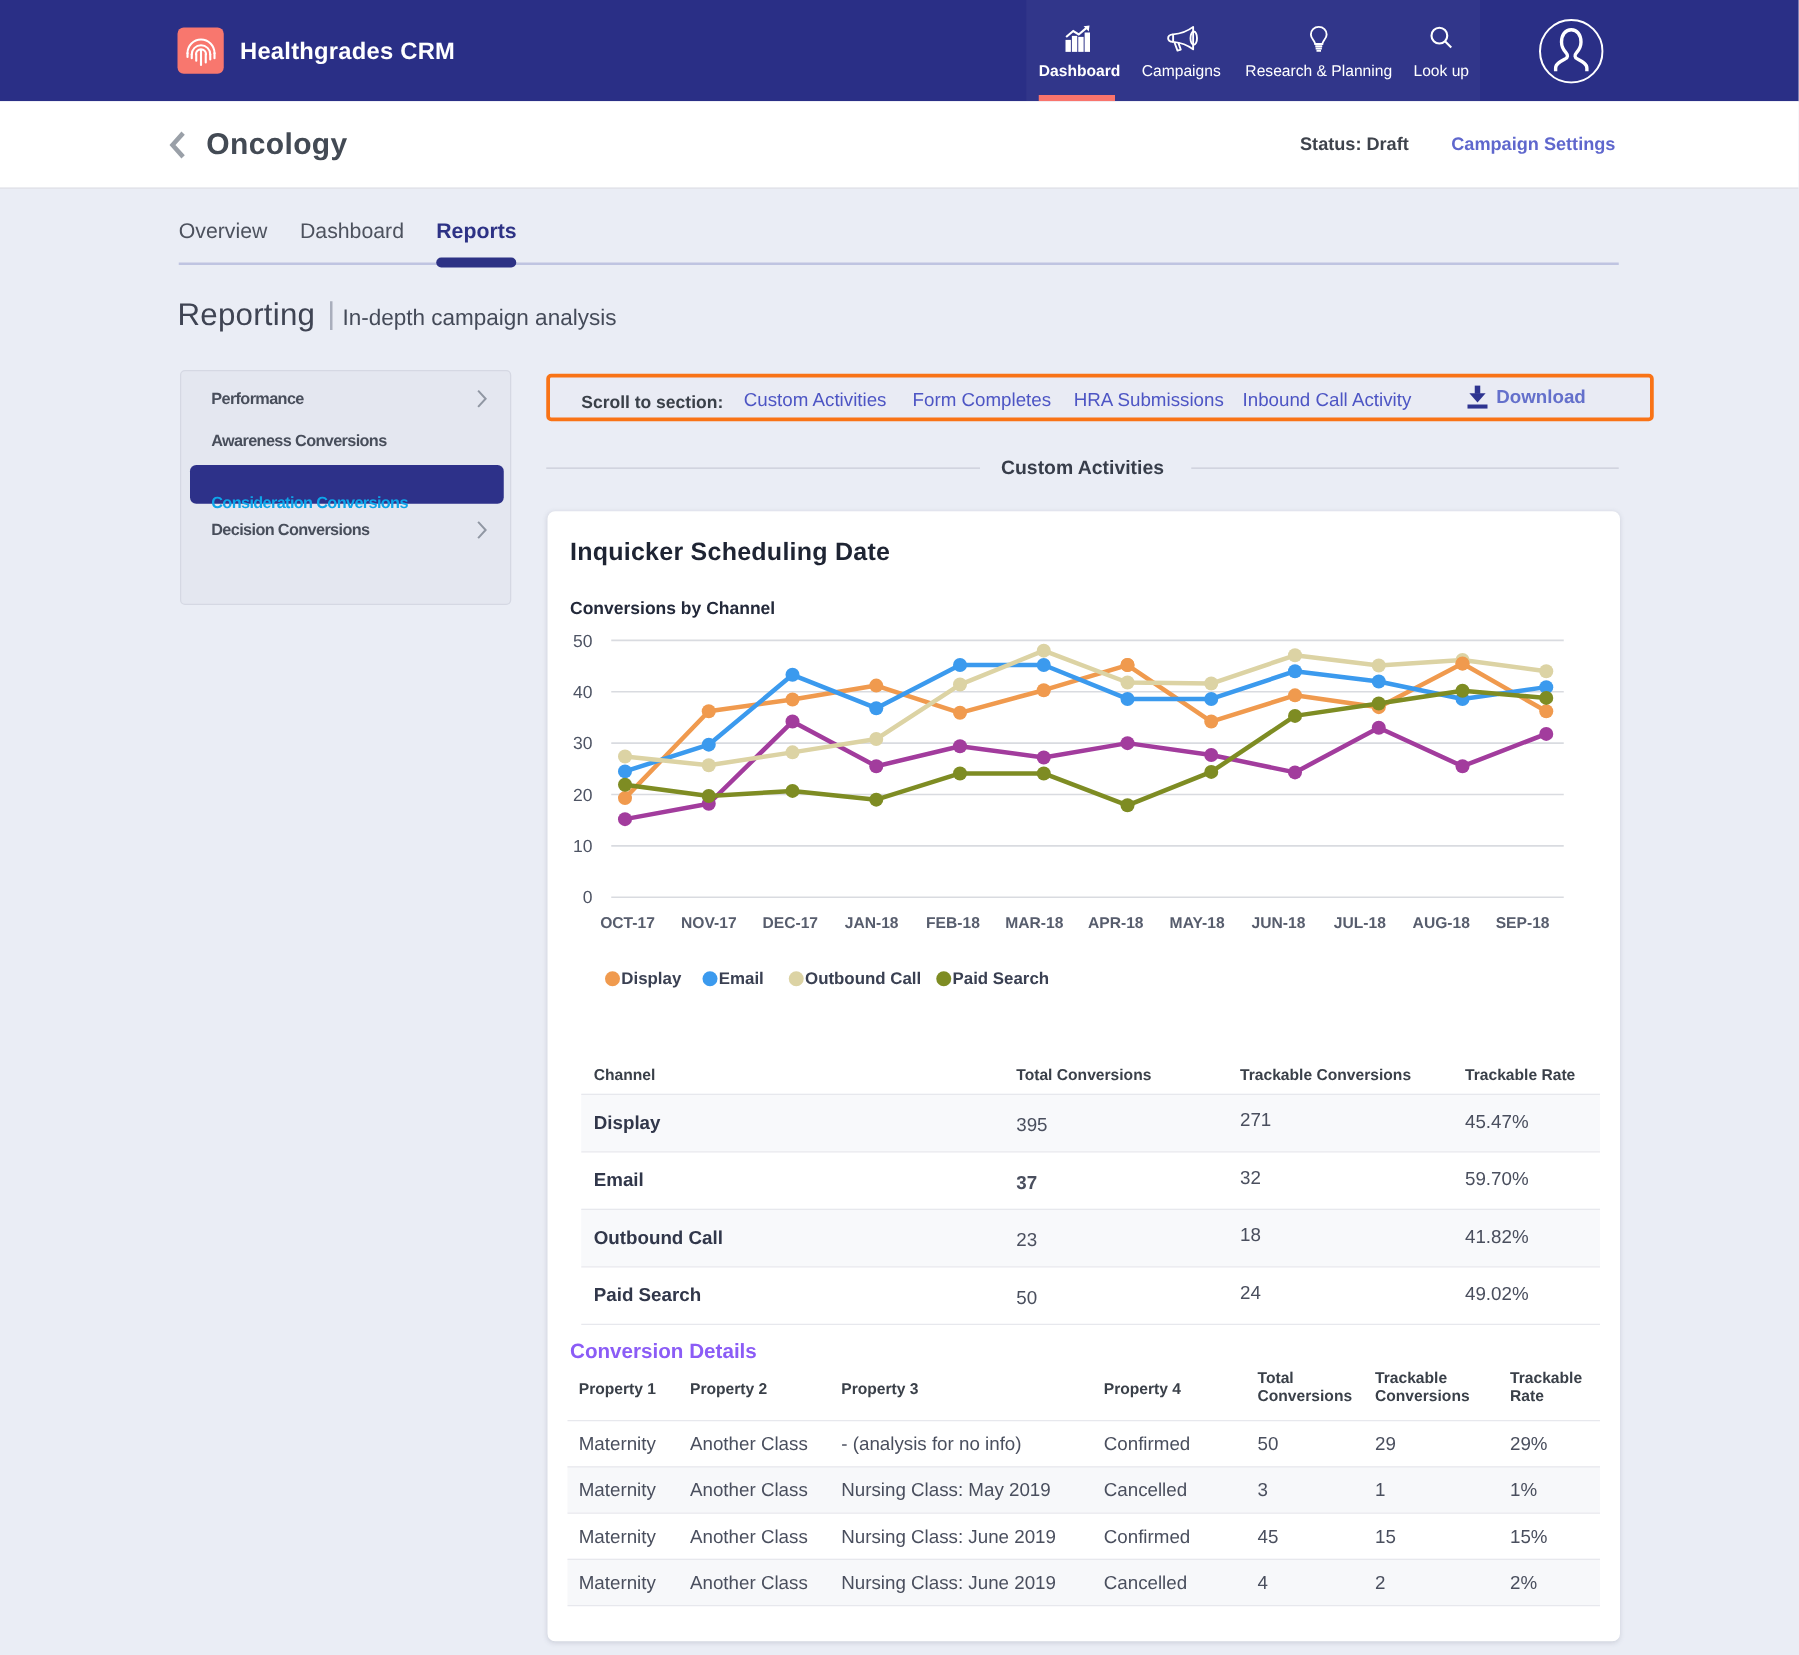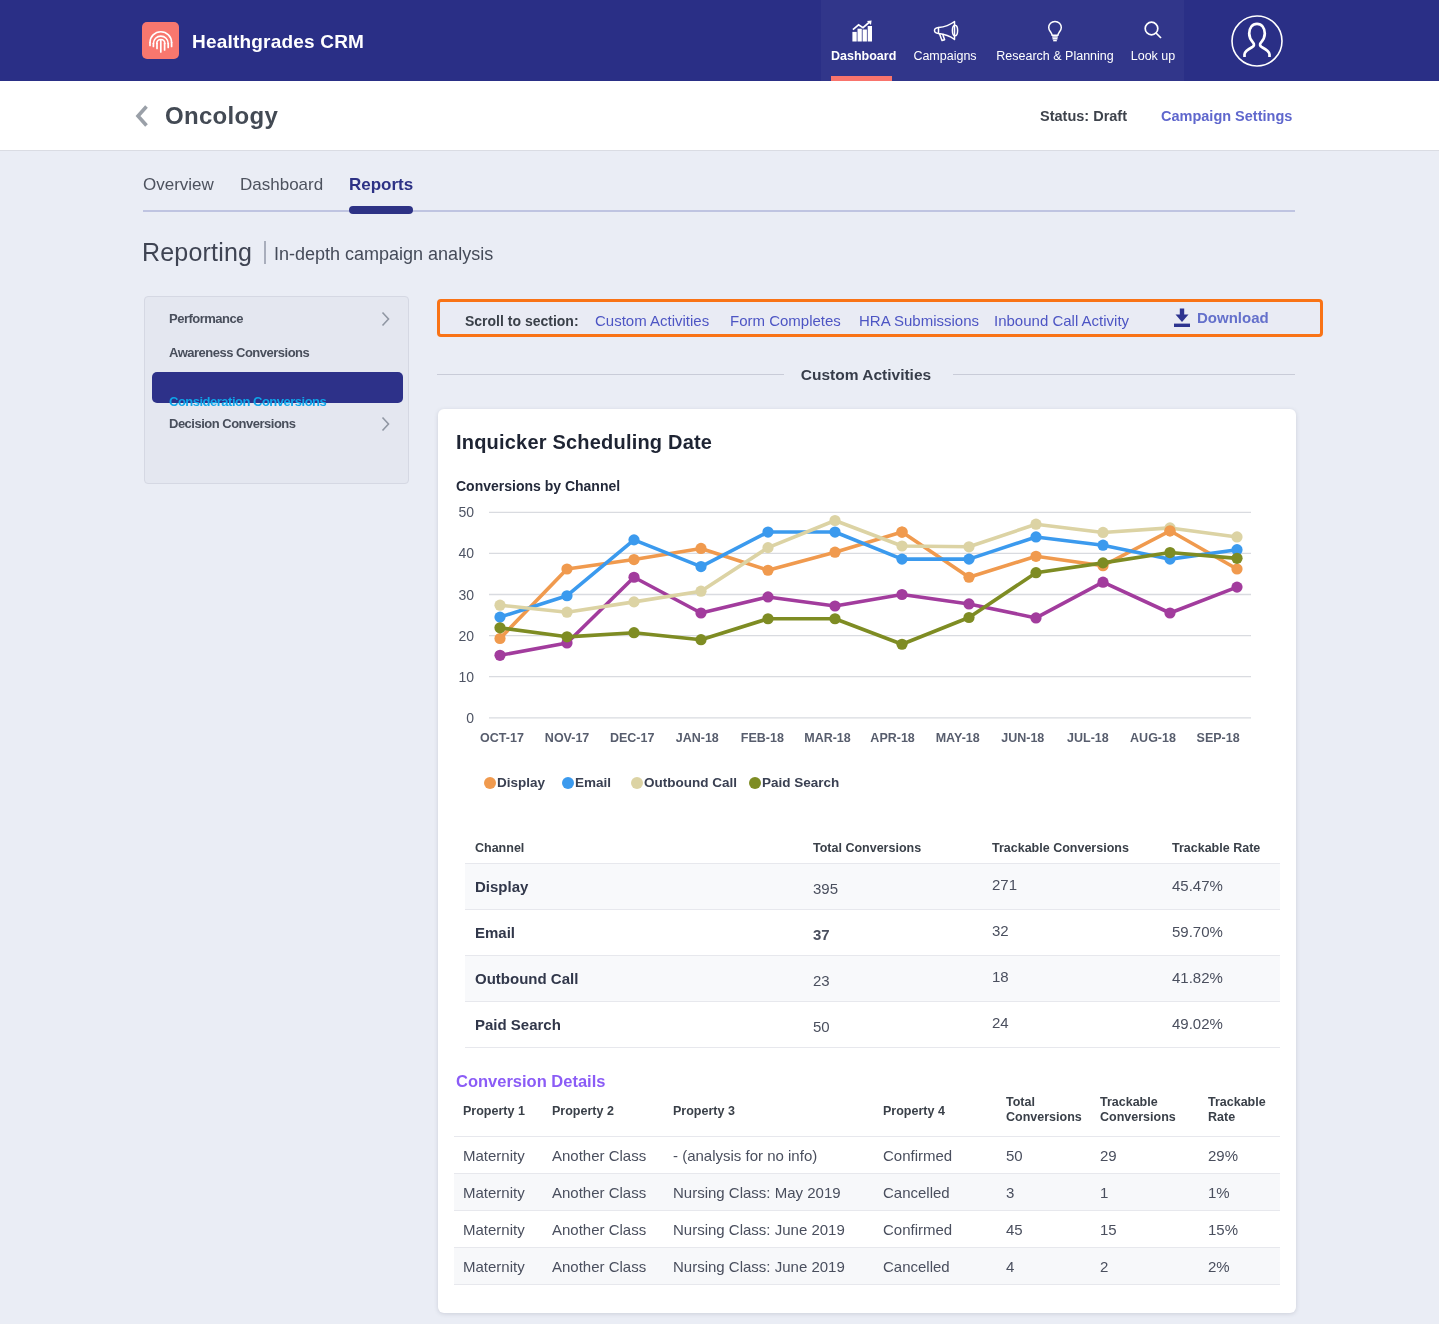--- a/index.html
+++ b/index.html
@@ -59,21 +59,21 @@
 #card h2 { position:absolute; left:18px; top:69px; font-size:14px; font-weight:bold; color:#23293A; }
 #chart { position:absolute; left:0px; top:91px; }
 
 
 #legend { position:absolute; left:46px; top:366px; height:16px; }
 .leg { position:absolute; top:0; font-size:13.5px; font-weight:bold; color:#3A4052; white-space:nowrap; }
 .dot { position:absolute; top:2px; width:12px; height:12px; border-radius:50%; }
 
 
 #chtable { position:absolute; left:27px; top:424px; width:815px; }
-#chtable .hdr { position:relative; height:30px; }
+#chtable .hdr { position:relative; height:30px;margin-top:12px; }
 #chtable .hdr span { position:absolute; bottom:8px; font-size:12.5px; font-weight:bold; color:#3A4049; }
 .chrow { position:relative; height:46px; border-top:1px solid #E7E8ED; }
 .chrow.z { background:#F8F9FB; }
 .chrow span { position:absolute; top:14px; font-size:15px; color:#4A4F5E; }
 .chrow .c0 { font-weight:bold; color:#31374A; }
 #chtable .bb { border-top:1px solid #E7E8ED; }
 
 
 #cd-title { position:absolute; left:18px; top:663px; font-size:16.5px; font-weight:bold; color:#8b5cf6; }
 #cdtable { position:absolute; left:16px; top:688px; width:826px; }

